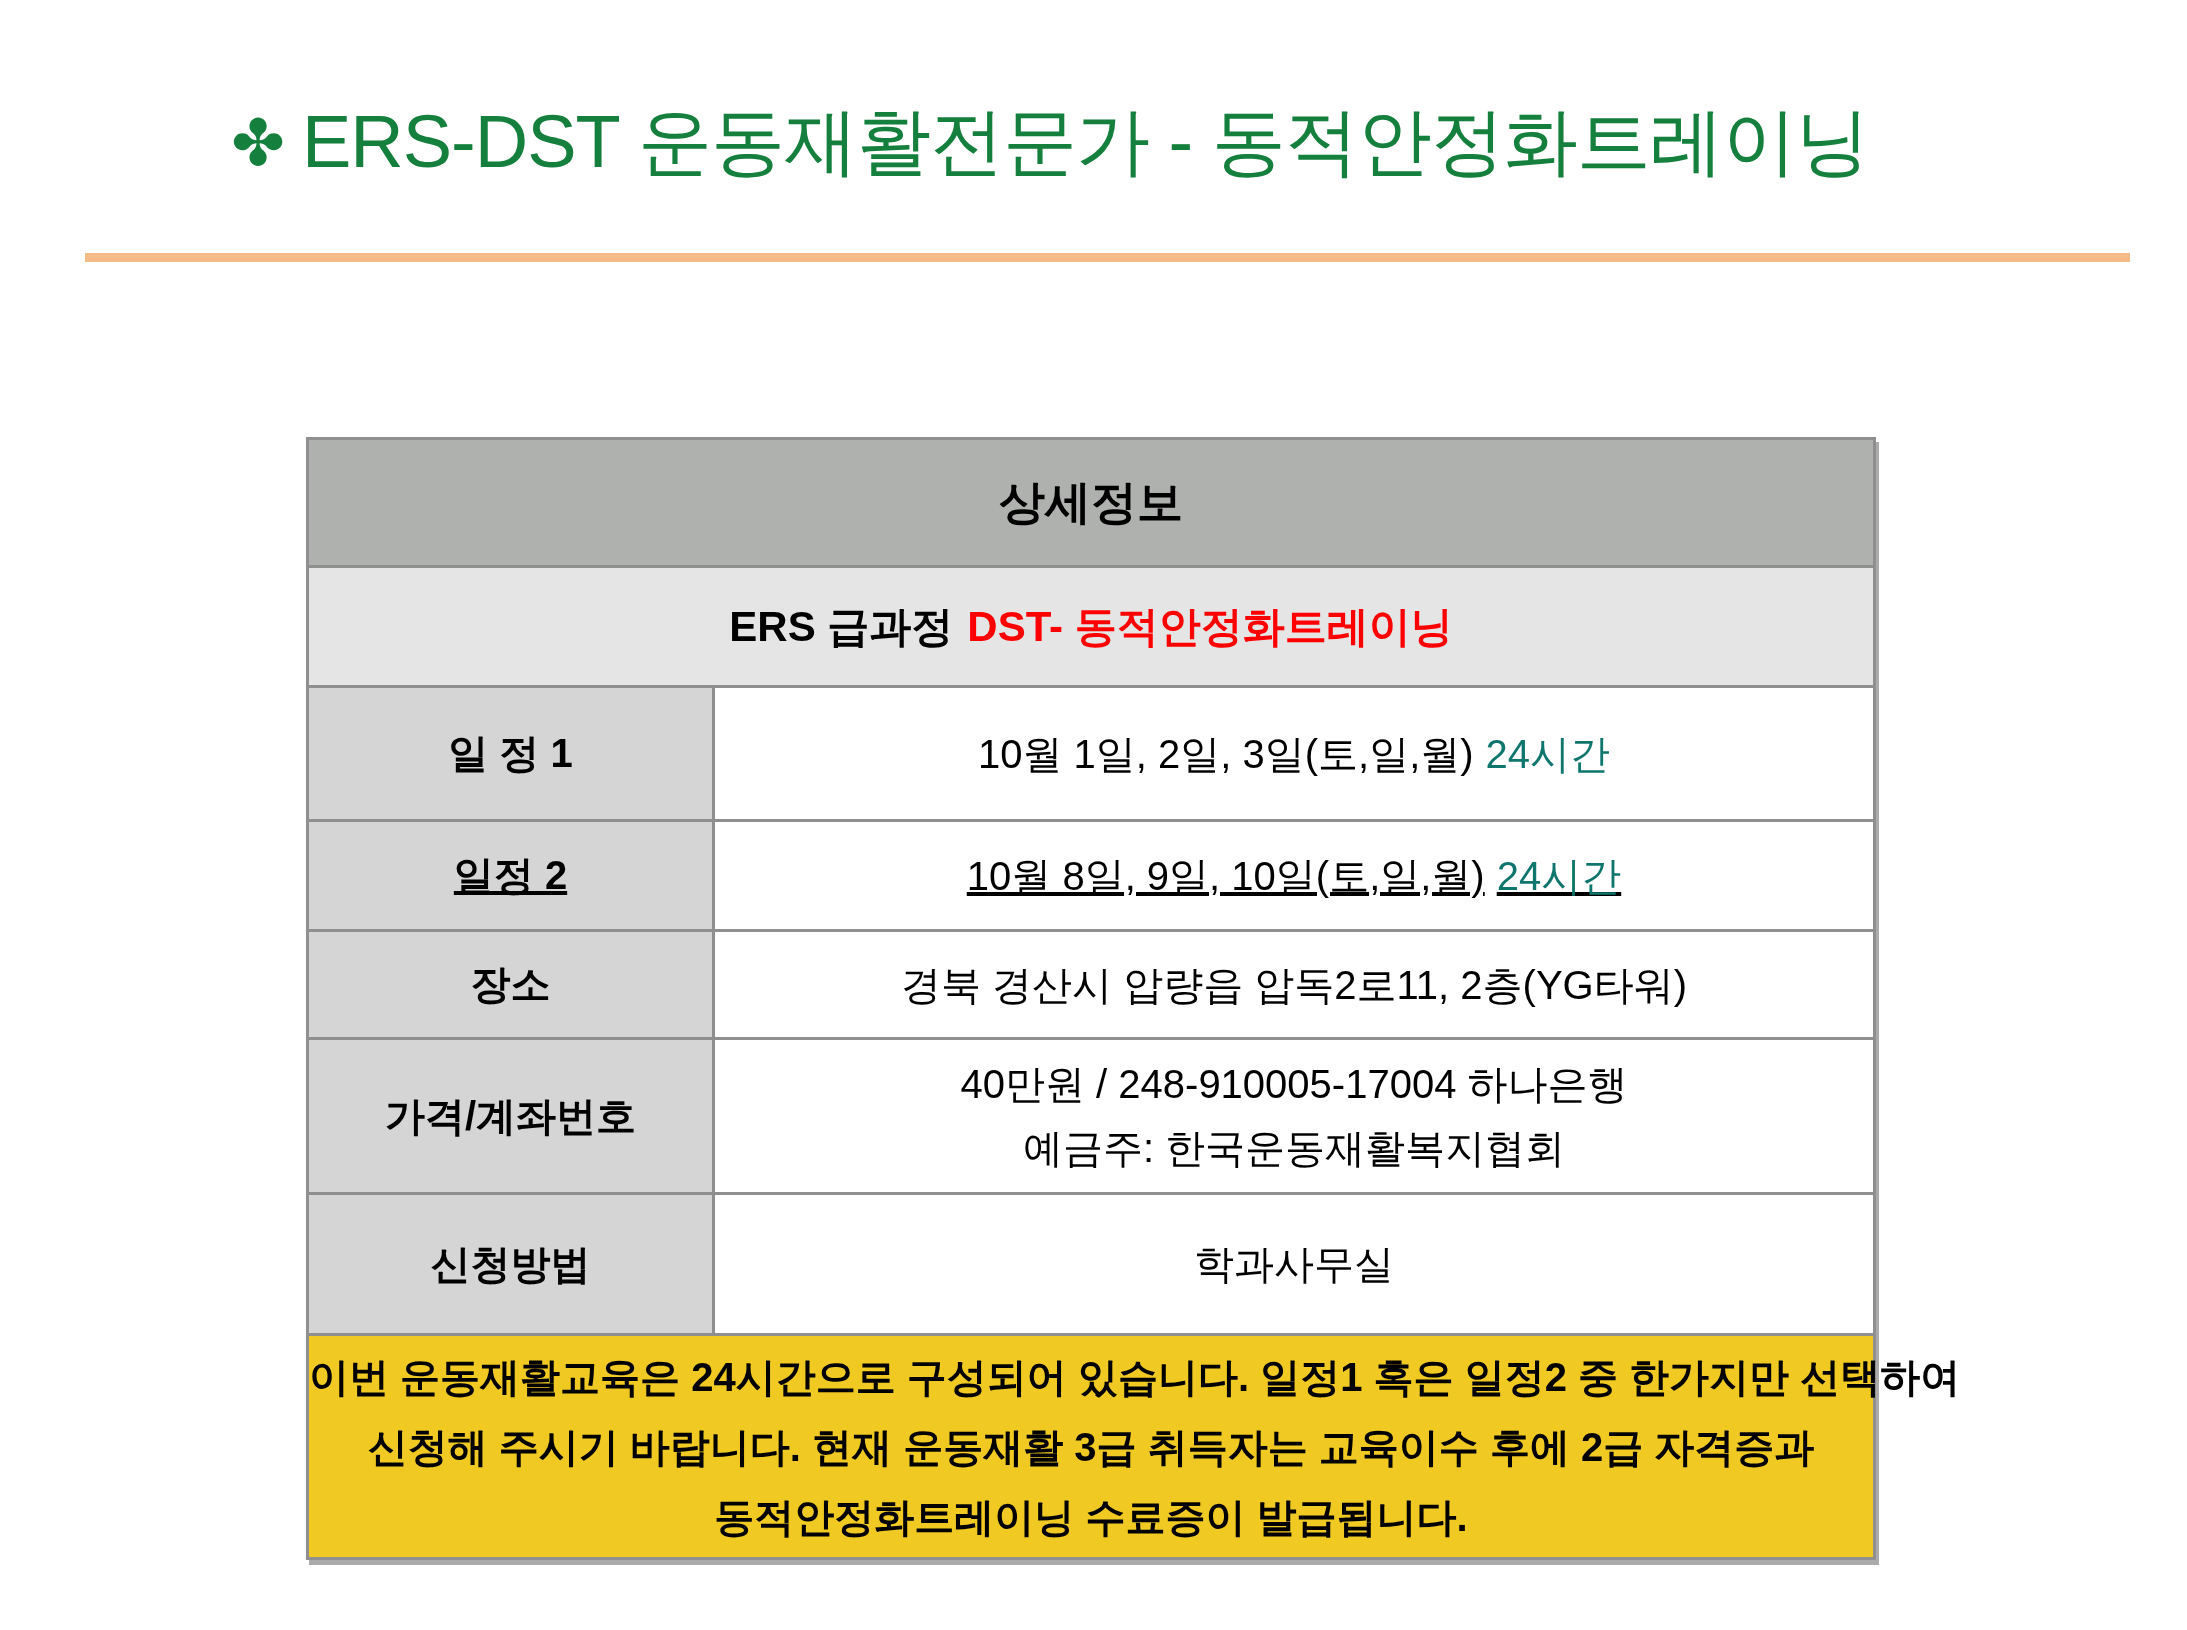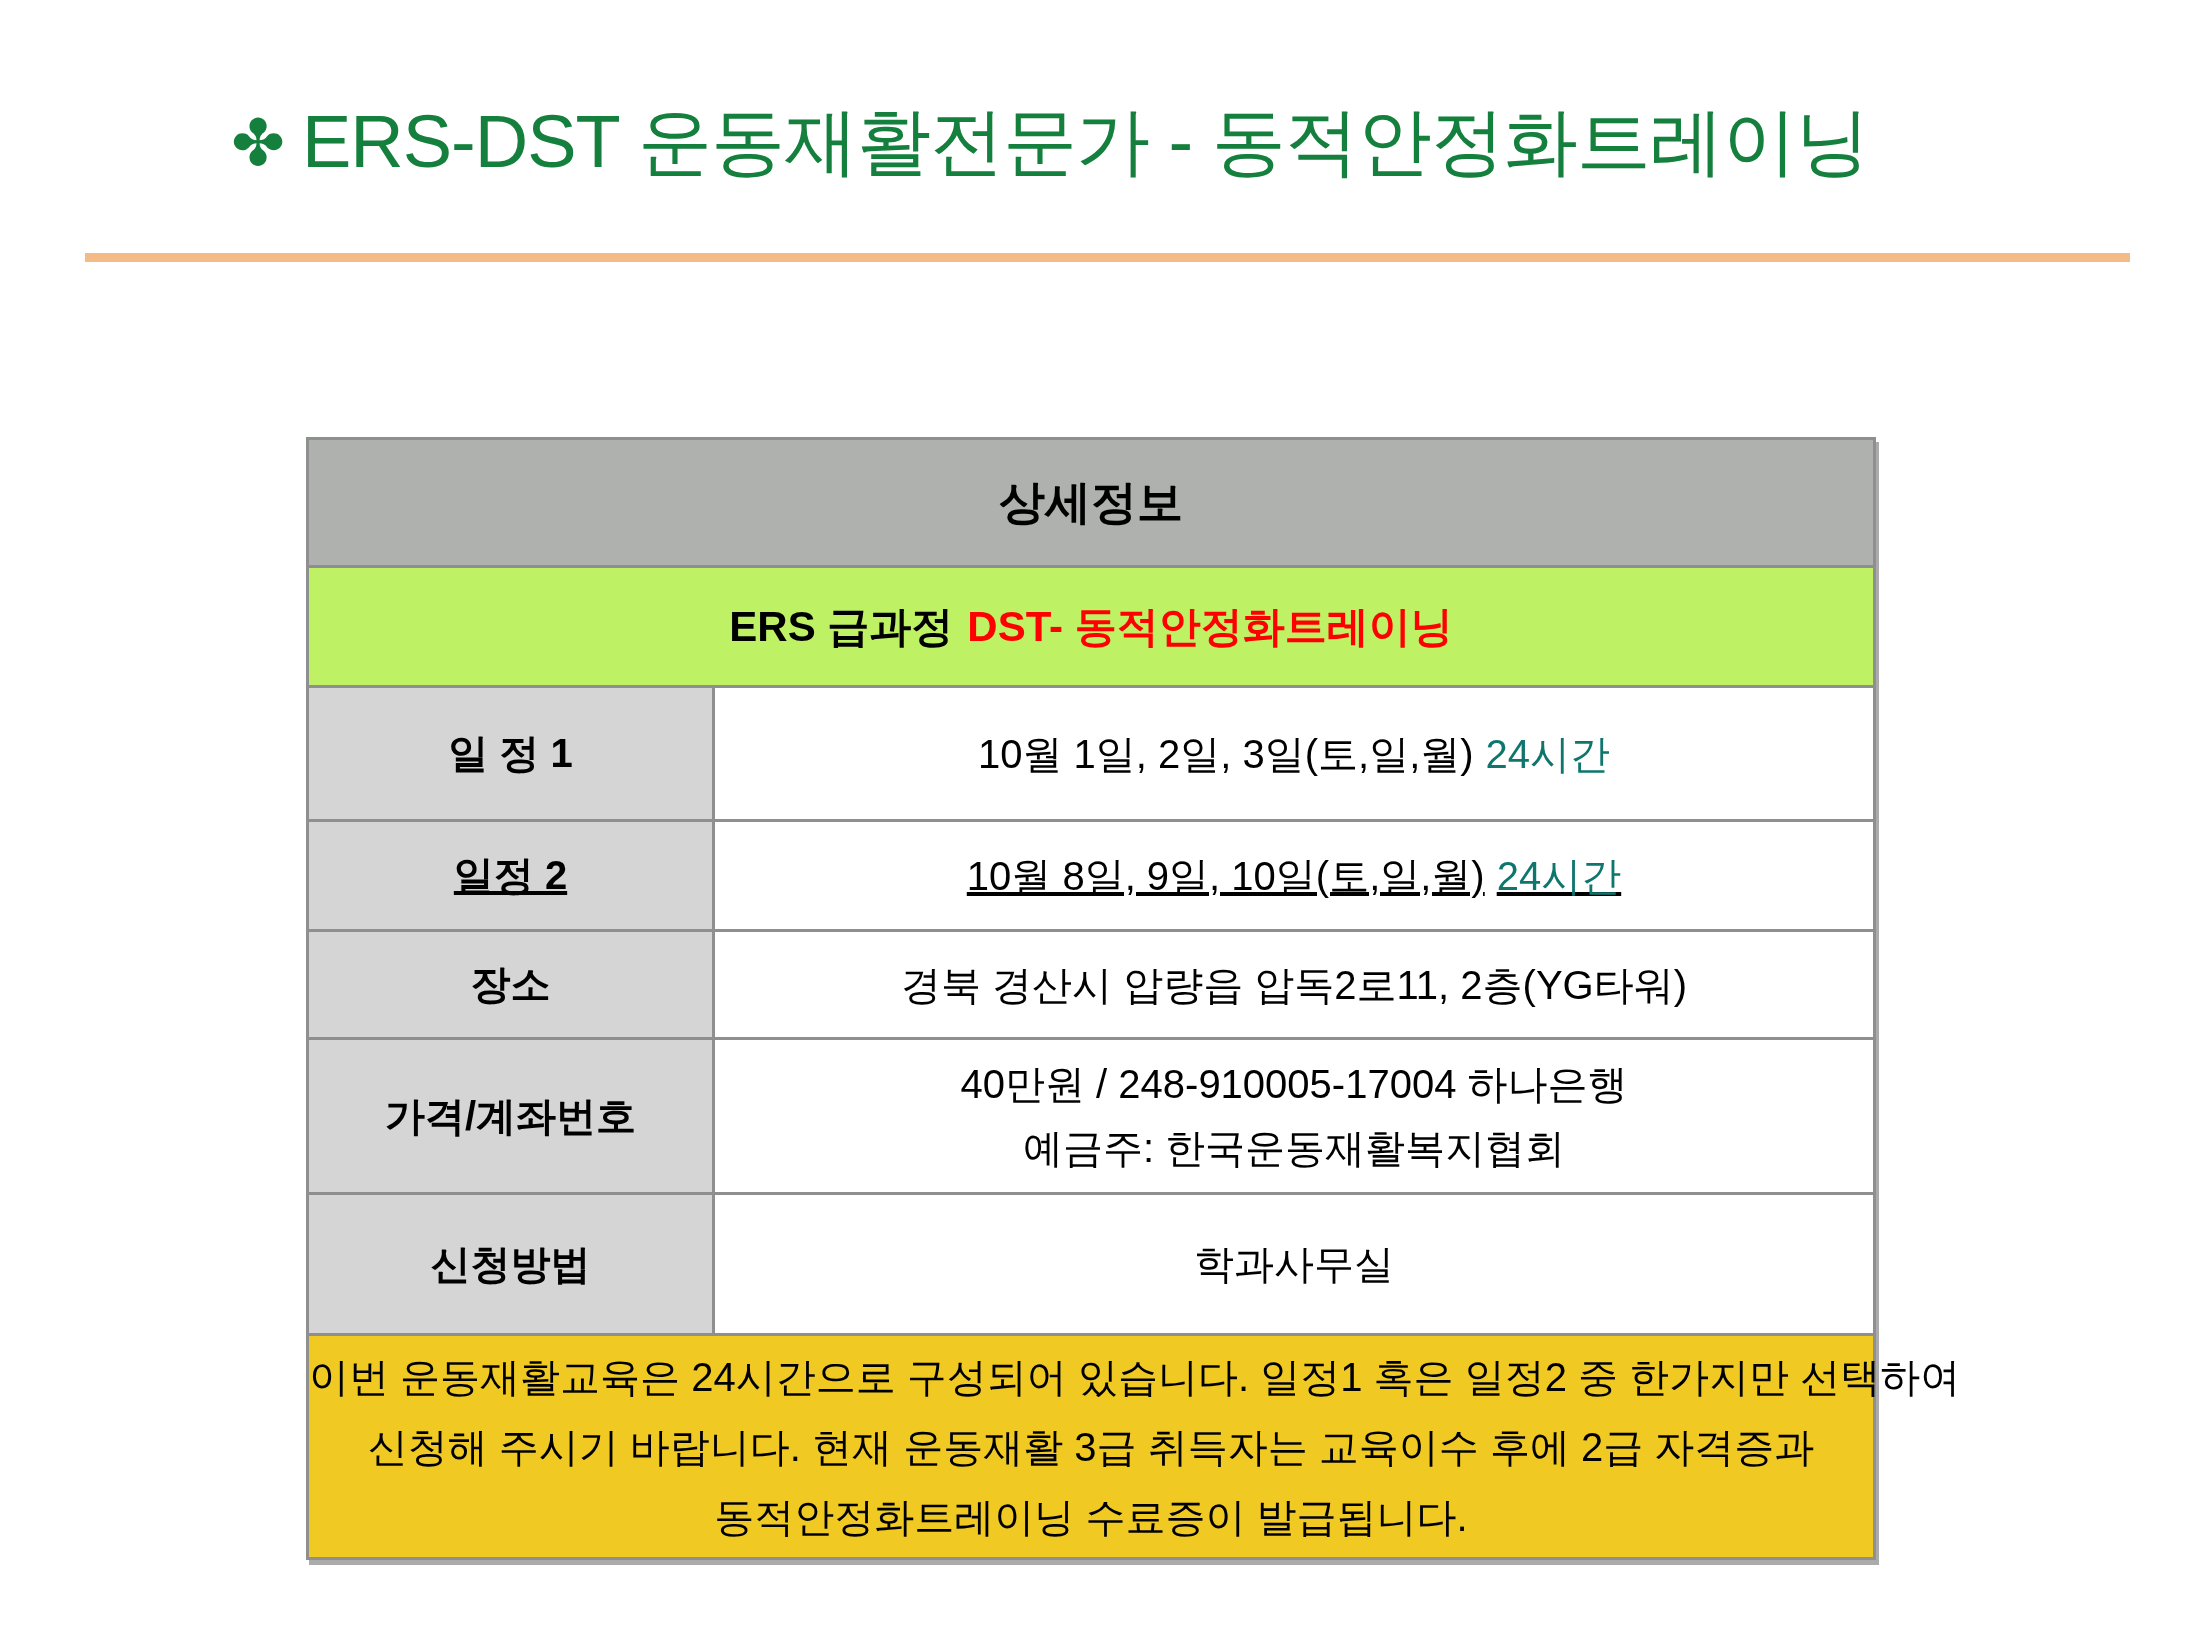--- a/index.html
+++ b/index.html
@@ -71,21 +71,21 @@
   tr.r-price    { height: 155px; }
   tr.r-apply    { height: 141px; }
   tr.r-notice   { height: 224px; }
 
   .cell-header {
     background: #AFB1AF;
     font-size: 46px;
     font-weight: 700;
   }
   .cell-course {
-    background: #bef264;
+    background: #e5e5e5;
     font-size: 42px;
     font-weight: 700;
   }
   .course-red {
     color: #FF0000;
     margin-left: 14px;
   }
   .cell-label {
     background: #D4D5D4;
     font-size: 40px;
@@ -98,21 +98,21 @@
     line-height: 64px;
   }
   .hl-blue {
     color: #0f766e;
     margin-left: 12px;
   }
   .cell-notice {
     background: #F0CA22;
     color: #C00000;
     font-size: 40px;
-    font-weight: 400;
+    font-weight: 700;
     line-height: 70px;
     padding-top: 6px;
     vertical-align: top;
   }
   .notice-line { white-space: nowrap; }
 </style>
 </head>
 <body>
 
 <div class="page-title">

